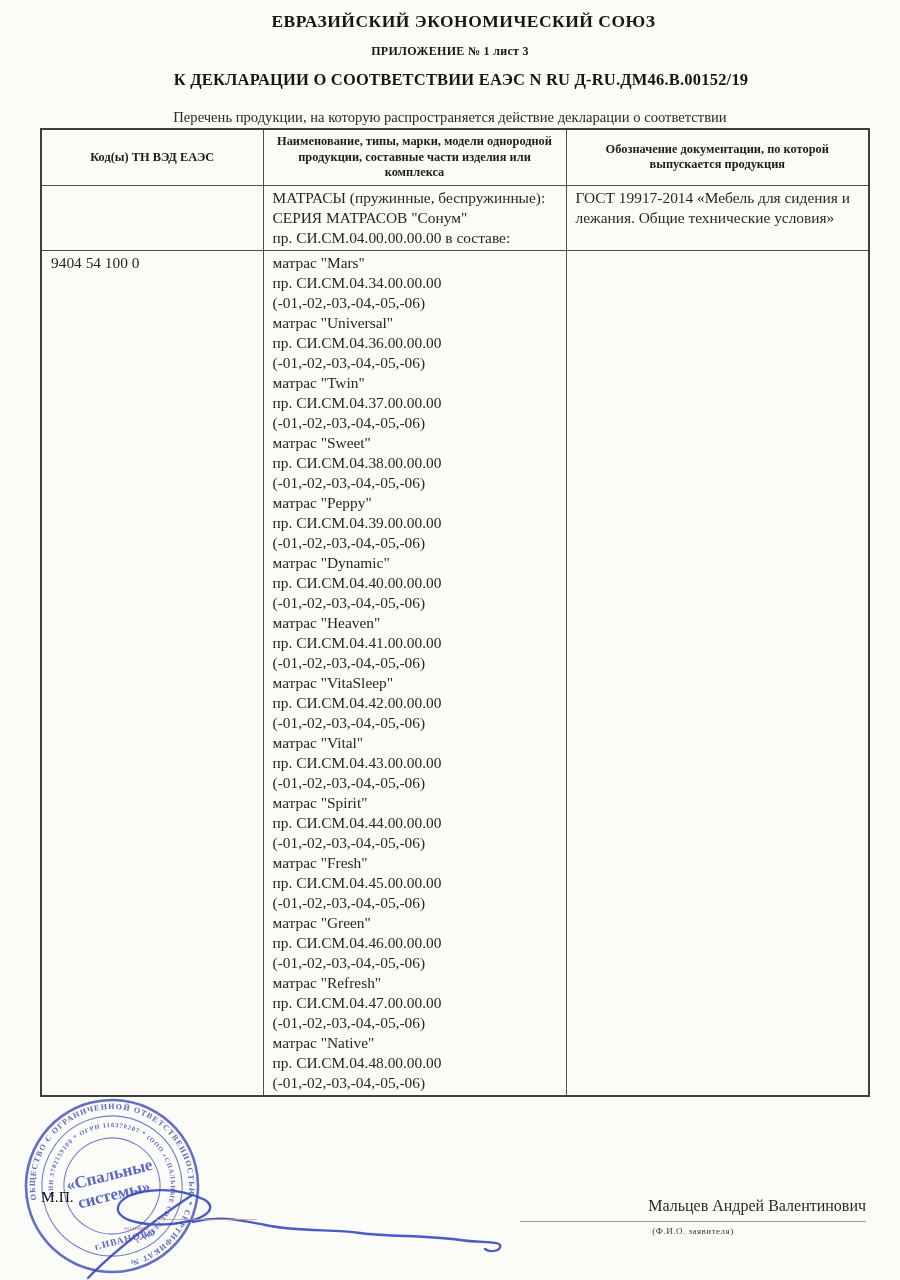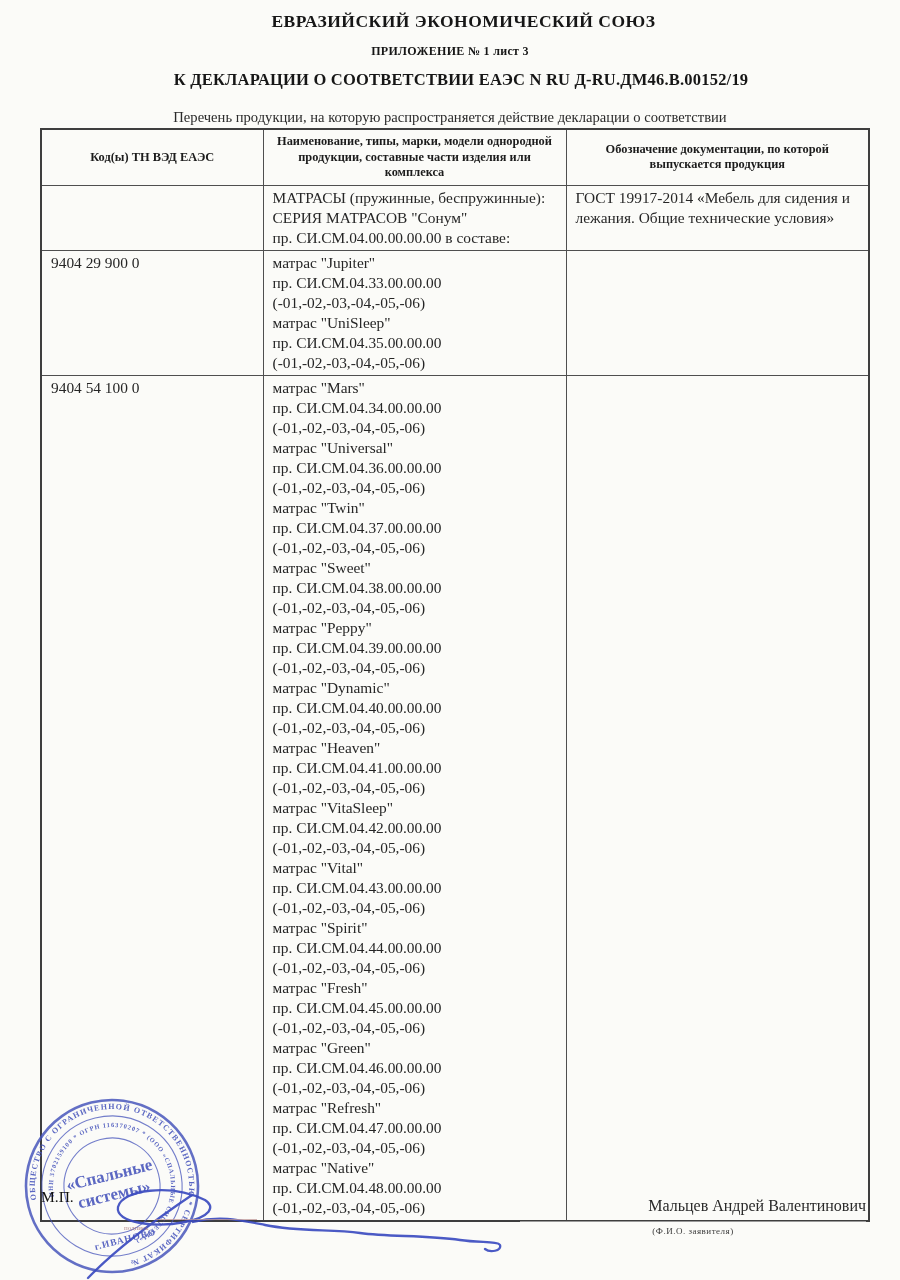--- a/index.html
+++ b/index.html
@@ -74,30 +74,20 @@
     <th>Код(ы) ТН ВЭД ЕАЭС</th>
     <th>Наименование, типы, марки, модели однородной продукции, составные части изделия или комплекса</th>
     <th>Обозначение документации, по которой выпускается продукция</th>
   </tr>
   <tr class="rA">
     <td class="pre"></td>
     <td class="pre">МАТРАСЫ (пружинные, беспружинные):
 СЕРИЯ МАТРАСОВ "Сонум"
 пр. СИ.СМ.04.00.00.00.00 в составе:</td>
     <td>ГОСТ 19917-2014 «Мебель для сидения и лежания. Общие технические условия»</td>
-  </tr>
-  <tr class="rB">
-    <td class="pre">9404 29 900 0</td>
-    <td class="pre">матрас "Jupiter"
-пр. СИ.СМ.04.33.00.00.00
-(-01,-02,-03,-04,-05,-06)
-матрас "UniSleep"
-пр. СИ.СМ.04.35.00.00.00
-(-01,-02,-03,-04,-05,-06)</td>
-    <td></td>
   </tr>
   <tr class="rC">
     <td class="pre">9404 54 100 0</td>
     <td class="pre">матрас "Mars"
 пр. СИ.СМ.04.34.00.00.00
 (-01,-02,-03,-04,-05,-06)
 матрас "Universal"
 пр. СИ.СМ.04.36.00.00.00
 (-01,-02,-03,-04,-05,-06)
 матрас "Twin"

